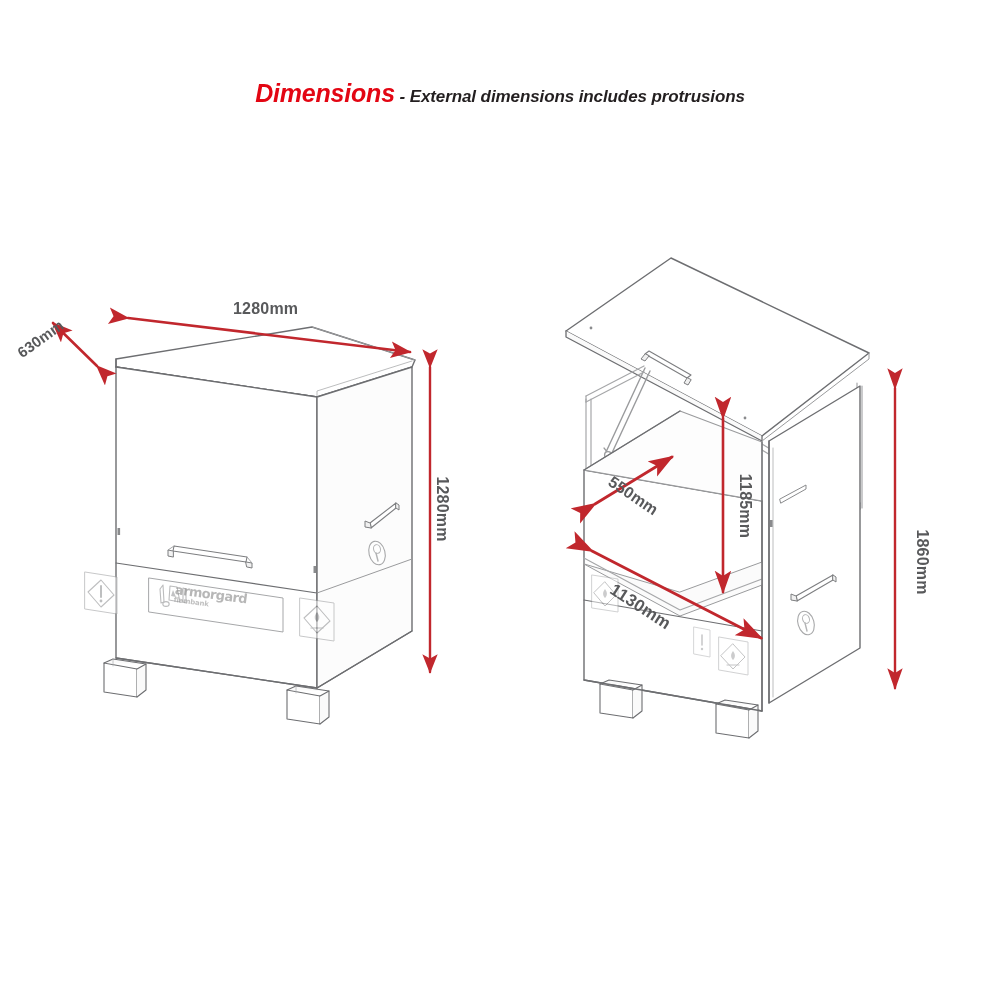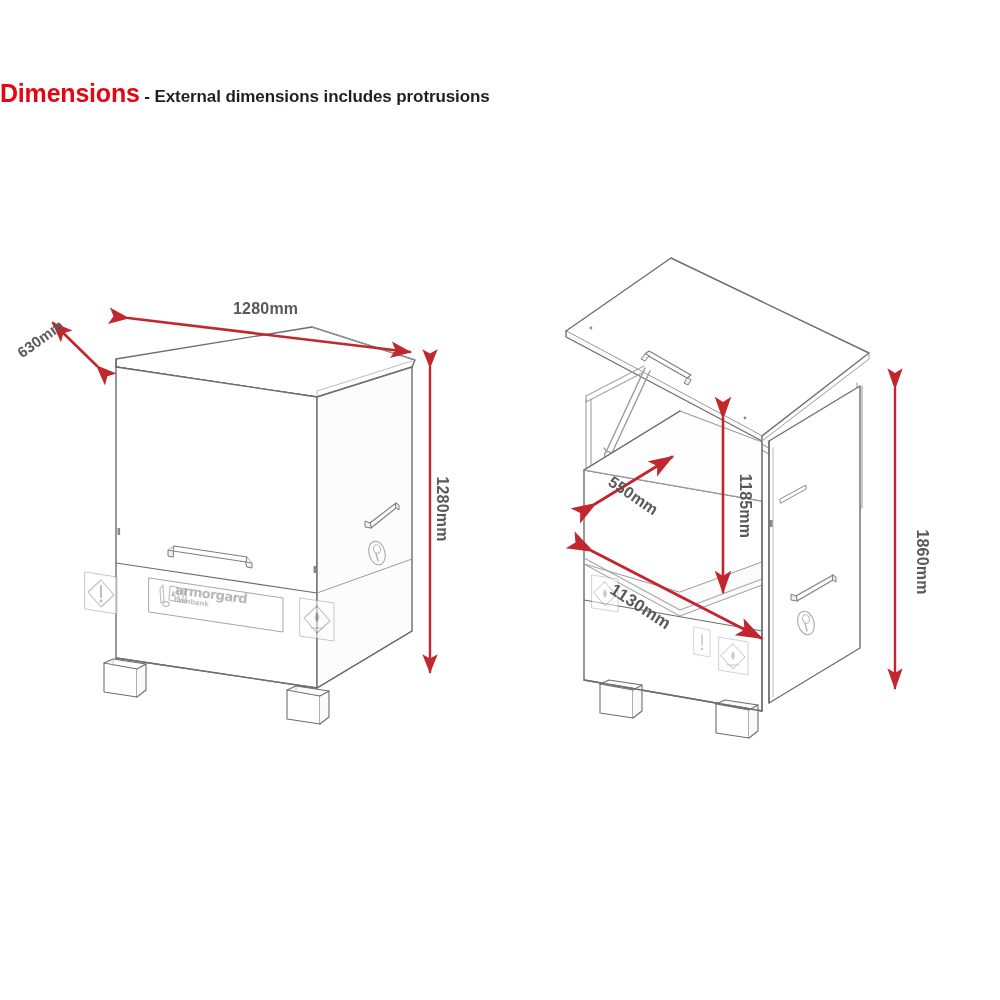--- a/index.html
+++ b/index.html
@@ -23,22 +23,24 @@
     width: 1000px;
     height: 1000px;
   }
 
   
   .heading {
     position: absolute;
     top: 80px;
     left: 0;
     width: 1000px;
+    text-align: center;
     white-space: nowrap;
     line-height: 1.1;
+    font-style: italic;
   }
   .heading-main {
     font-size: 25px;
     font-weight: bold;
     color: #E30613;
     letter-spacing: -0.2px;
   }
   .heading-sub {
     font-size: 17px;
     font-weight: bold;

